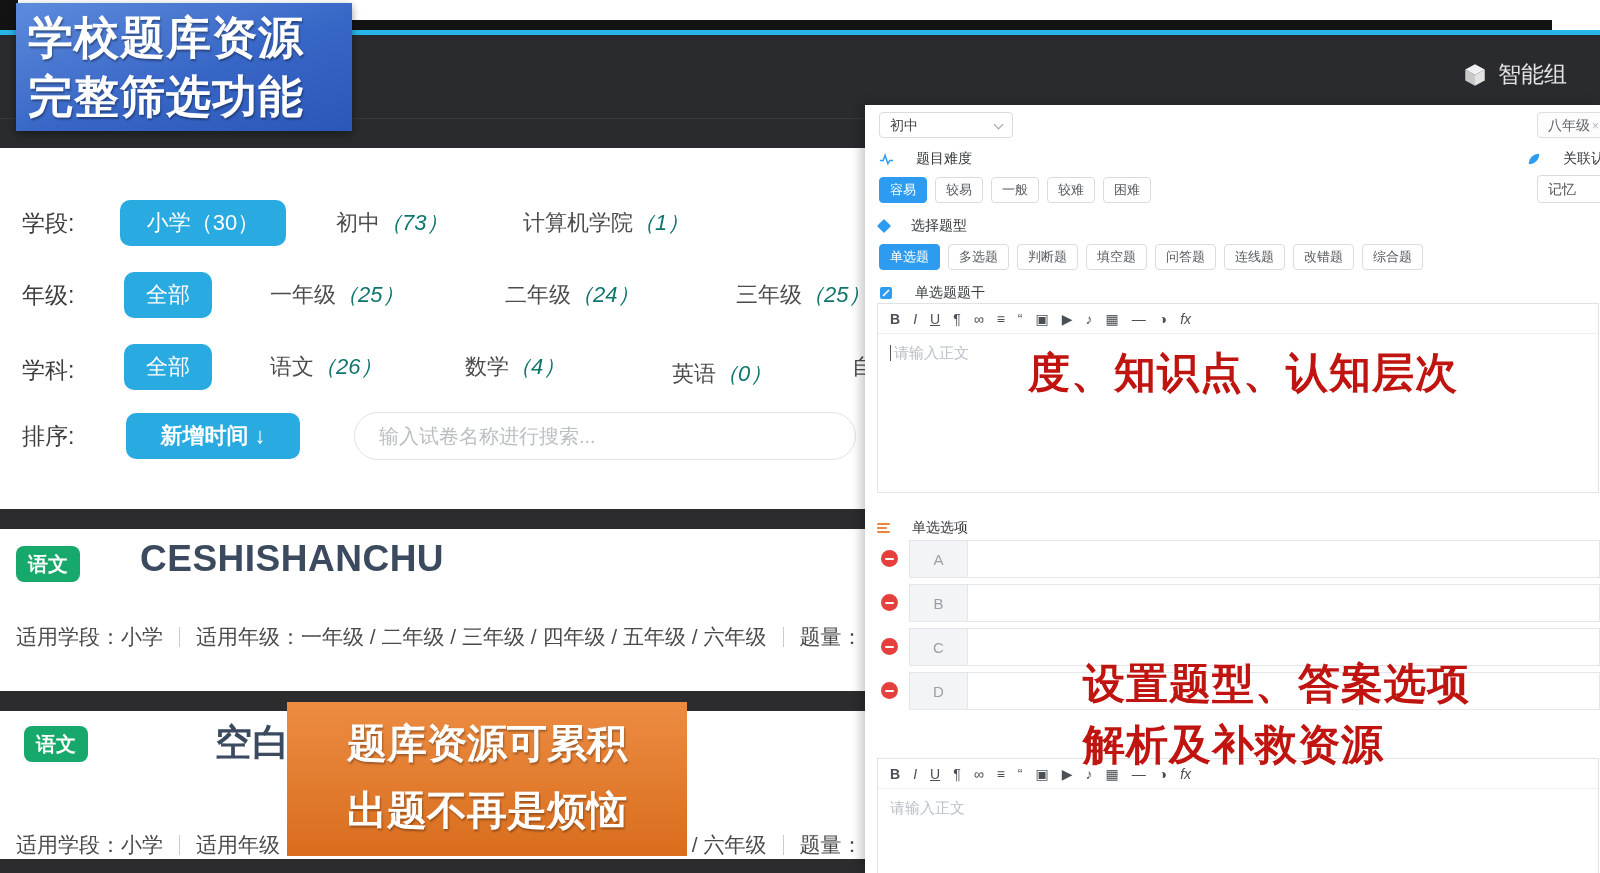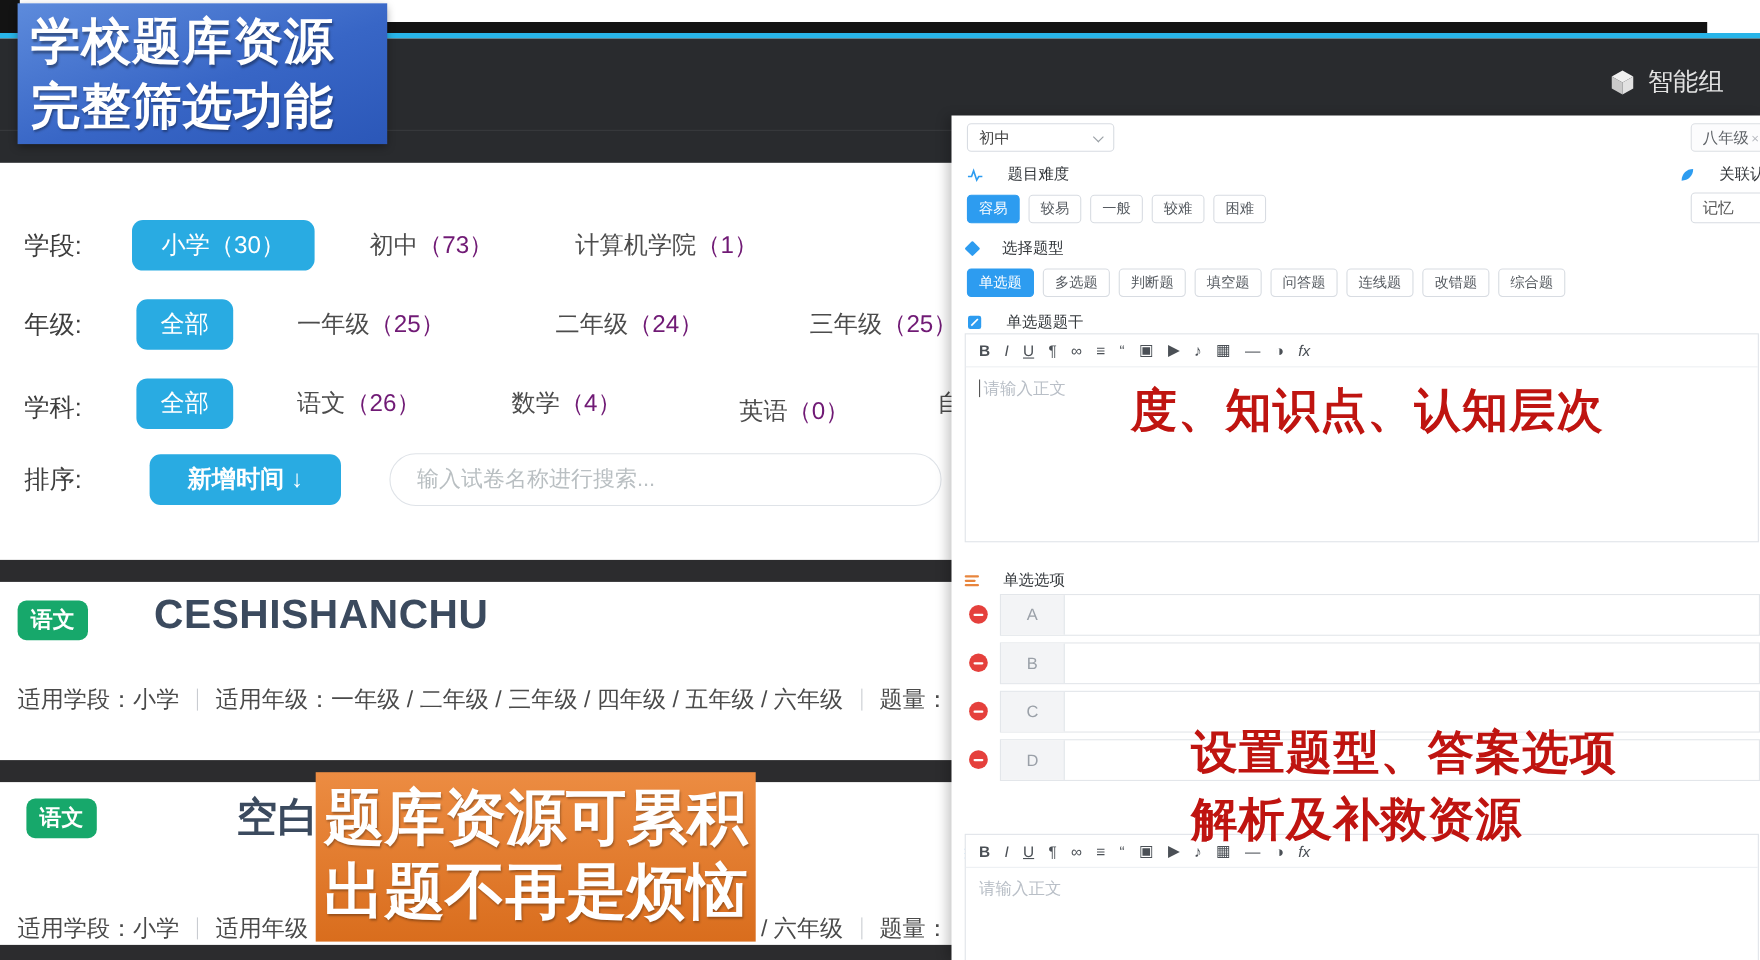--- a/index.html
+++ b/index.html
@@ -14,22 +14,22 @@
   .dark-header  { position:absolute; left:0; top:35px; width:1600px; height:113px; background:#292b2e; z-index:3; }
   .dark-header::after { content:''; position:absolute; left:0; top:83px; width:100%; height:1px; background:rgba(255,255,255,0.07); }
   .smart { position:absolute; left:1462px; top:24px; display:flex; align-items:center; gap:10px;
            color:#e3e3e3; font-size:23px; white-space:nowrap; cursor:pointer; }
 
   
   .flabel { position:absolute; left:22px; height:46px; line-height:46px; font-size:23px; color:#3d3d3d; z-index:2; }
   .pill   { position:absolute; height:46px; line-height:46px; text-align:center; background:#29abe2; color:#fff;
             border-radius:10px; font-size:22px; z-index:2; cursor:pointer; }
   .fitem  { position:absolute; height:46px; line-height:46px; font-size:22px; color:#4c4c4c; white-space:nowrap; z-index:2; cursor:pointer; }
-  .fitem .num { color:#701a75; }
-  .sortbtn { position:absolute; left:136px; top:413px; width:174px; height:46px; line-height:46px; text-align:center;
+  .fitem .num { color:#0f766e;font-style:italic; }
+  .sortbtn { position:absolute; left:126px; top:413px; width:174px; height:46px; line-height:46px; text-align:center;
              background:#29abe2; color:#fff; border-radius:10px; font-size:22px; font-weight:600; z-index:2; cursor:pointer; }
   .search { position:absolute; left:354px; top:412px; width:502px; height:48px; border:1.5px solid #dfe3e8;
             border-radius:24px; font-size:20px; color:#444; padding:0 24px; outline:none; z-index:2;
             font-family:inherit; }
   .search::placeholder { color:#b9bfc2; }
 
   
   .bar { position:absolute; left:0; width:868px; background:#2c2c2e; z-index:2; }
   .bar1 { top:509px; height:20px; } .bar2 { top:691px; height:20px; } .bar3 { top:859px; height:14px; }
 
@@ -85,21 +85,21 @@
   .note-top { left:163px; top:238px; } .note-bottom { left:218px; top:548px; line-height:61px; }
 
   
   .promo-blue { position:absolute; left:16px; top:3px; width:336px; height:128px; z-index:10;
     background:linear-gradient(160deg,#5d8bdc 0%,#3866c6 55%,#2b57b8 100%);
     box-shadow:0 3px 8px rgba(0,0,0,0.4); padding:5px 0 0 12px; }
   .promo-blue div { font-size:45px; font-weight:800; color:#fff; line-height:59px; letter-spacing:1px;
     text-shadow:1px 2px 2px rgba(0,0,0,0.35); white-space:nowrap; }
   .promo-orange { position:absolute; left:287px; top:702px; width:400px; height:154px; z-index:10;
     background:linear-gradient(180deg,#ec8c42,#d96d1d); text-align:center; padding-top:8px; }
-  .promo-orange div { font-size:55px; font-weight:800; color:#fff; line-height:67px;
+  .promo-orange div { font-size:40px; font-weight:800; color:#fff; line-height:67px;
     text-shadow:1px 2px 2px rgba(0,0,0,0.3); white-space:nowrap; }
 </style>
 </head>
 <body>
 
 <div class="canvas">
 
   <div class="black-corner"></div>
   <div class="black-bar"></div>
   <div class="cyan-line"></div>

